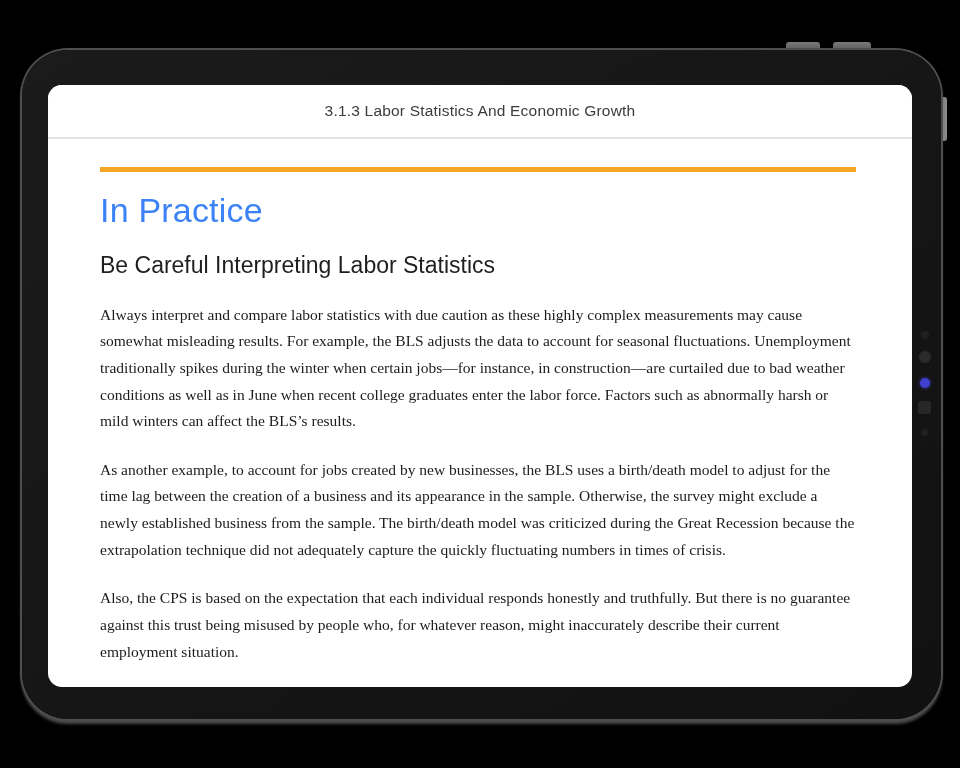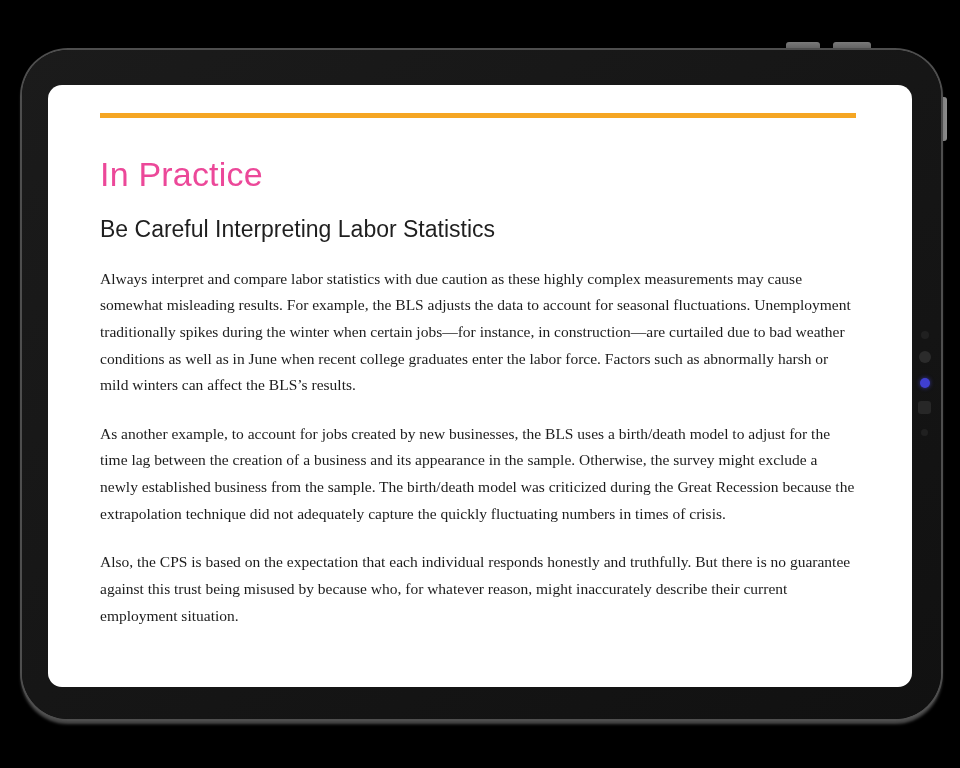--- a/index.html
+++ b/index.html
@@ -88,22 +88,22 @@
     padding: 0 56px 40px 52px;
   }
   .accent-bar {
     height: 5px;
     background: #F5A623;
     margin-top: 28px;
   }
   .h1 {
     font-size: 34px;
     font-weight: 400;
-    color: #ec4899;
-    margin: 36px 0 0 0;
+    color: #3b82f6;
+    margin: 18px 0 0 0;
     line-height: 1.2;
     letter-spacing: 0.2px;
   }
   .h2 {
     font-size: 23px;
     font-weight: 400;
     color: #1f1f1f;
     margin: 20px 0 16px 0;
     line-height: 1.25;
   }
@@ -127,31 +127,34 @@
   <div class="tablet">
 
     <span class="bezel-dot d1"></span>
     <span class="bezel-dot d2"></span>
     <span class="bezel-dot d3"></span>
     <span class="bezel-dot d4"></span>
     <span class="bezel-dot d5"></span>
 
     <div class="screen">
 
+      <div class="screen-header">
+        <span class="page-title">3.1.3 Labor Statistics And Economic Growth</span>
+      </div>
 
       <div class="screen-content">
 
         <div class="accent-bar"></div>
 
         <h1 class="h1">In Practice</h1>
 
         <h2 class="h2">Be Careful Interpreting Labor Statistics</h2>
 
         <p class="body-para">Always interpret and compare labor statistics with due caution as these highly complex measurements may cause somewhat misleading results. For example, the BLS adjusts the data to account for seasonal fluctuations. Unemployment traditionally spikes during the winter when certain jobs—for instance, in construction—are curtailed due to bad weather conditions as well as in June when recent college graduates enter the labor force. Factors such as abnormally harsh or mild winters can affect the BLS’s results.</p>
 
         <p class="body-para">As another example, to account for jobs created by new businesses, the BLS uses a birth/death model to adjust for the time lag between the creation of a business and its appearance in the sample. Otherwise, the survey might exclude a newly established business from the sample. The birth/death model was criticized during the Great Recession because the extrapolation technique did not adequately capture the quickly fluctuating numbers in times of crisis.</p>
 
-        <p class="body-para">Also, the CPS is based on the expectation that each individual responds honestly and truthfully. But there is no guarantee against this trust being misused by because who, for whatever reason, might inaccurately describe their current employment situation.</p>
+        <p class="body-para">Also, the CPS is based on the expectation that each individual responds honestly and truthfully. But there is no guarantee against this trust being misused by people who, for whatever reason, might inaccurately describe their current employment situation.</p>
 
       </div>
     </div>
   </div>
 </div>
 
 </body></html>

